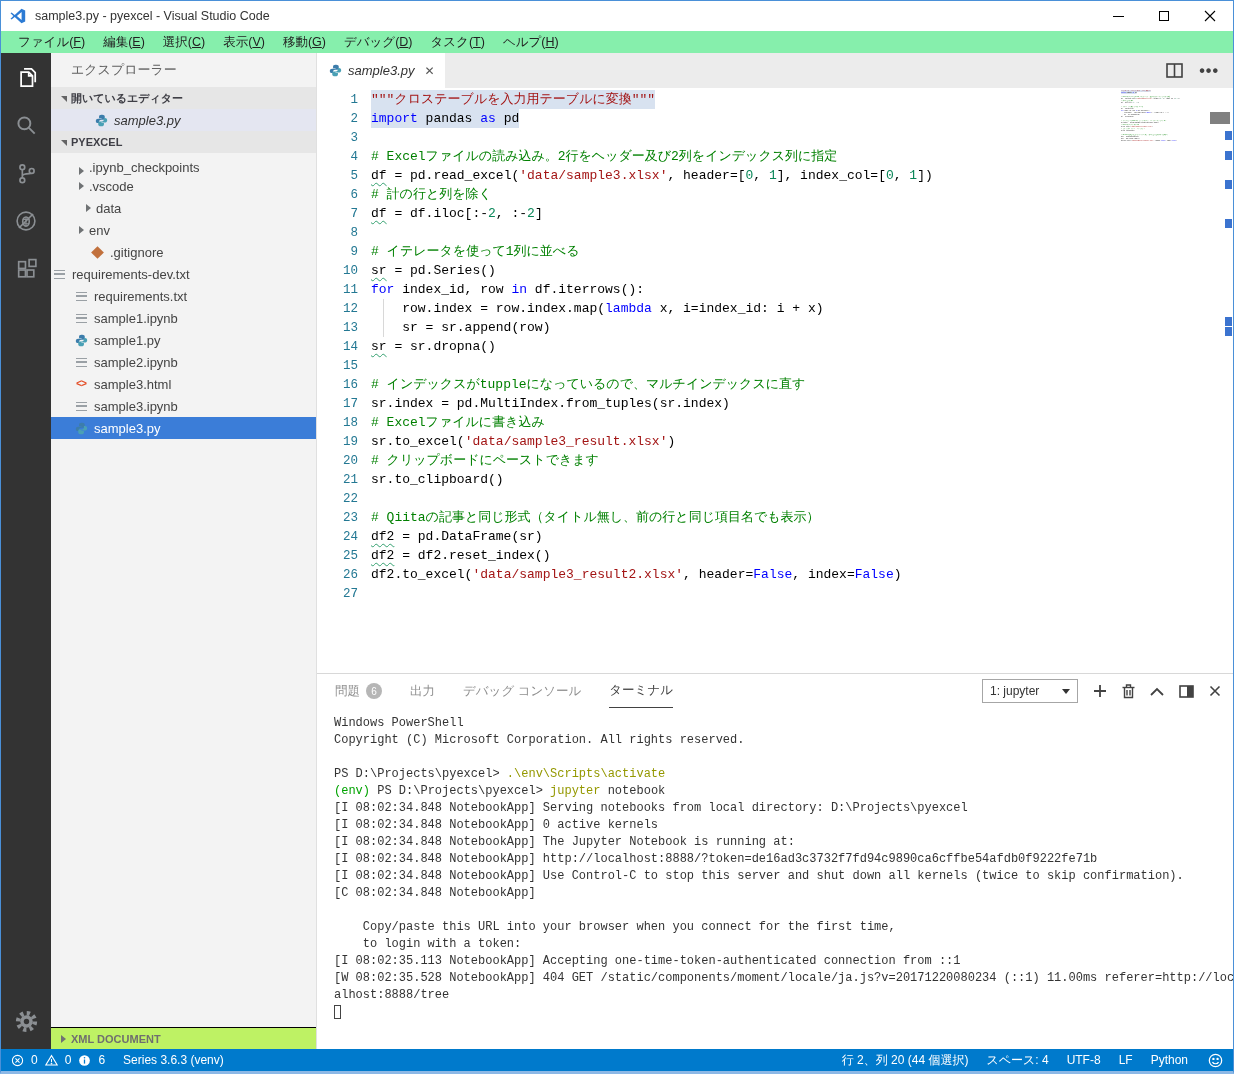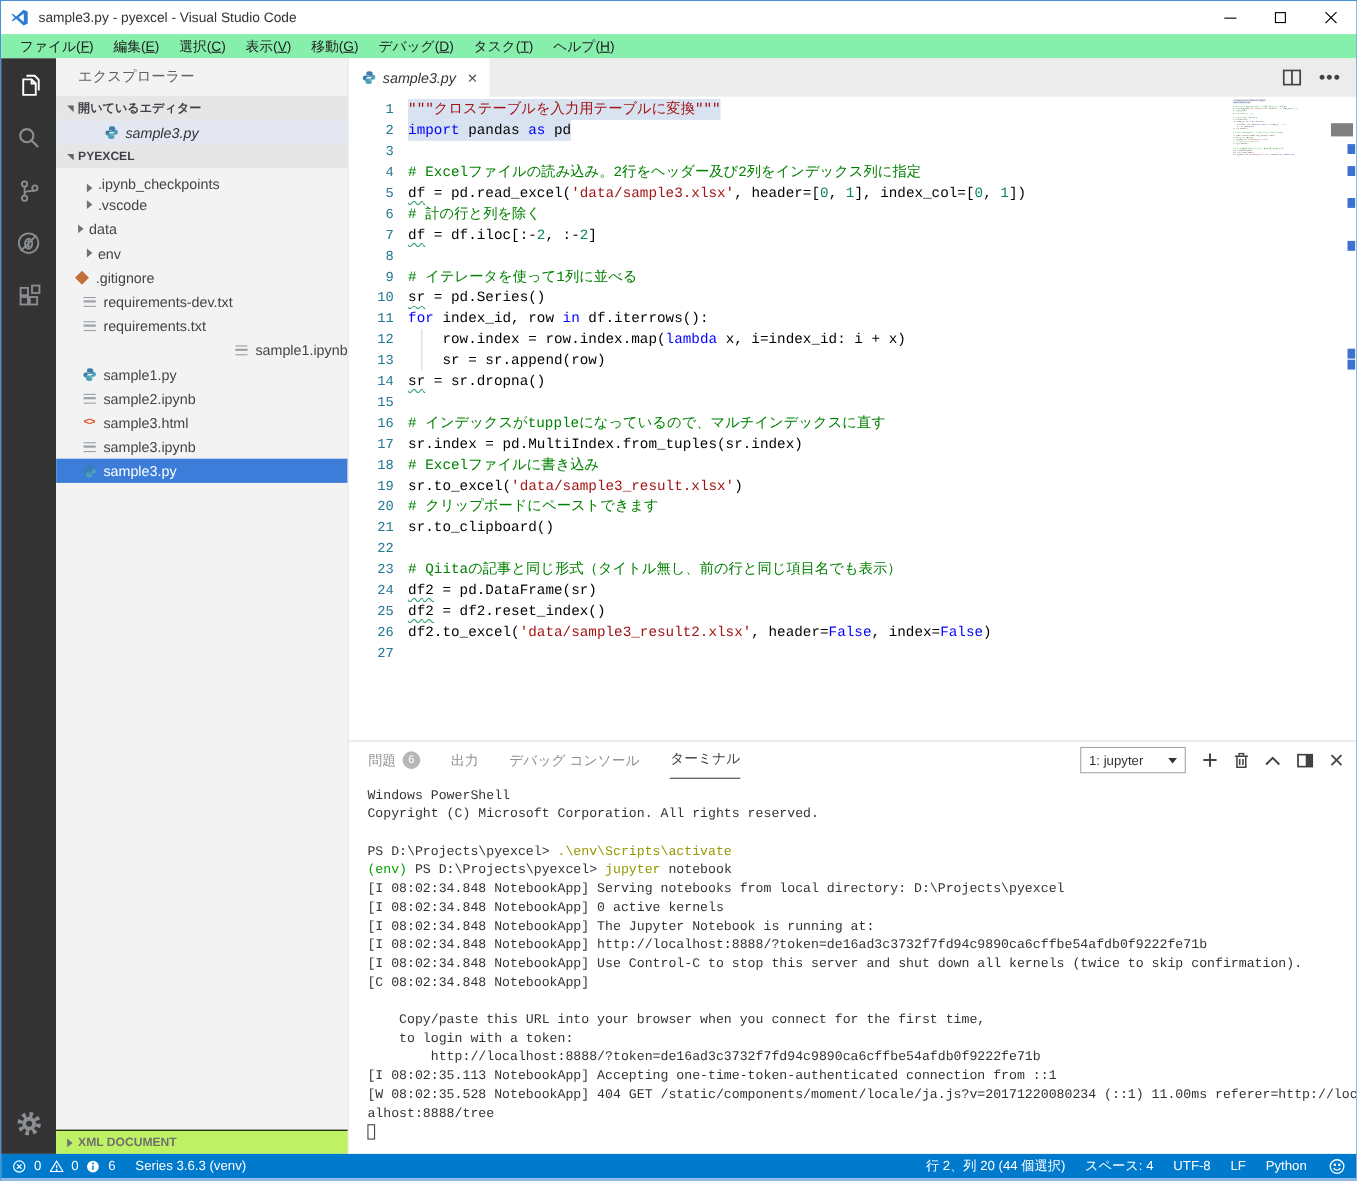--- a/index.html
+++ b/index.html
@@ -209,47 +209,47 @@
       </div>
       <div id="file-tree" class="tree-wrap">
           <div class="row" style="padding-left: 22px; align-items: flex-end;">
             <span class="tw tw-closed"></span>
             <span>.ipynb_checkpoints</span>
           </div>
           <div class="row" style="padding-left: 22px;">
             <span class="tw tw-closed"></span>
             <span>.vscode</span>
           </div>
-          <div class="row" style="padding-left: 14px;">
+          <div class="row" style="padding-left: 29px;">
             <span class="tw tw-closed"></span>
             <span>data</span>
           </div>
           <div class="row" style="padding-left: 22px;">
             <span class="tw tw-closed"></span>
             <span>env</span>
           </div>
-          <div class="row" style="padding-left: 15px;">
+          <div class="row" style="padding-left: 38px;">
             <span class="fic">
               <span class="git-glyph"></span>
             </span>
             <span>.gitignore</span>
           </div>
-          <div class="row" style="padding-left: 22px;">
+          <div class="row" style="">
             <span class="fic">
               <span class="txt-glyph"></span>
             </span>
             <span>requirements-dev.txt</span>
           </div>
           <div class="row" style="padding-left: 22px;">
             <span class="fic">
               <span class="txt-glyph"></span>
             </span>
             <span>requirements.txt</span>
           </div>
-          <div class="row" style="padding-left: 22px; justify-content: flex-end;">
+          <div class="row" style="padding-left: 22px;">
             <span class="fic">
               <span class="txt-glyph"></span>
             </span>
             <span>sample1.ipynb</span>
           </div>
           <div class="row" style="padding-left: 22px;">
             <span class="fic">
               <svg width="13" height="13" viewBox="0 0 16 16">
                 <path fill="#3c7dab" d="M7.9 1C6 1 5 1.9 5 3.2V5.1h3.1v.6H3.7C2.3 5.7 1 6.6 1 8.5S2.3 11.2 3.6 11.2H5V9.3C5 8 6.1 7 7.4 7h3.2c1.1 0 1.4-.8 1.4-1.8V3.2C12 1.9 10.7 1 8.9 1z"></path>
                 <path fill="#4aa0b5" d="M8.1 15.2c1.9 0 2.9-.9 2.9-2.2v-1.9H7.9v-.6h4.4c1.4 0 2.7-.9 2.7-2.8S13.7 5 12.4 5H11v1.9C11 8.2 9.9 9.2 8.6 9.2H5.4C4.3 9.2 4 10 4 11v2c0 1.3 1.3 2.2 3.1 2.2z"></path>
@@ -448,21 +448,20 @@
             <div class="tline"><span class="tc-g">(env)</span><span class="tc-fg"> PS D:\Projects\pyexcel&gt; </span><span class="tc-y">jupyter</span><span class="tc-fg"> notebook</span></div>
             <div class="tline"><span class="tc-fg">[I 08:02:34.848 NotebookApp] Serving notebooks from local directory: D:\Projects\pyexcel</span></div>
             <div class="tline"><span class="tc-fg">[I 08:02:34.848 NotebookApp] 0 active kernels</span></div>
             <div class="tline"><span class="tc-fg">[I 08:02:34.848 NotebookApp] The Jupyter Notebook is running at:</span></div>
             <div class="tline"><span class="tc-fg">[I 08:02:34.848 NotebookApp] http://localhost:8888/?token=de16ad3c3732f7fd94c9890ca6cffbe54afdb0f9222fe71b</span></div>
             <div class="tline"><span class="tc-fg">[I 08:02:34.848 NotebookApp] Use Control-C to stop this server and shut down all kernels (twice to skip confirmation).</span></div>
             <div class="tline"><span class="tc-fg">[C 08:02:34.848 NotebookApp]</span></div>
             <div class="tline">&nbsp;</div>
             <div class="tline"><span class="tc-fg">    Copy/paste this URL into your browser when you connect for the first time,</span></div>
             <div class="tline"><span class="tc-fg">    to login with a token:</span></div>
-            <div class="tline"><span class="tc-fg">        http://localhost:8888/?token=de16ad3c3732f7fd94c9890ca6cffbe54afdb0f9222fe71b</span></div>
             <div class="tline"><span class="tc-fg">[I 08:02:35.113 NotebookApp] Accepting one-time-token-authenticated connection from ::1</span></div>
             <div class="tline"><span class="tc-fg">[W 08:02:35.528 NotebookApp] 404 GET /static/components/moment/locale/ja.js?v=20171220080234 (::1) 11.00ms referer=http://loc</span></div>
             <div class="tline"><span class="tc-fg">alhost:8888/tree</span></div>
             <div class="tline"><span class="tc-fg"></span><span class="cursor-box"></span></div>
           </div>
       </div>
     </div>
   </div>
 
   <div class="statusbar">

